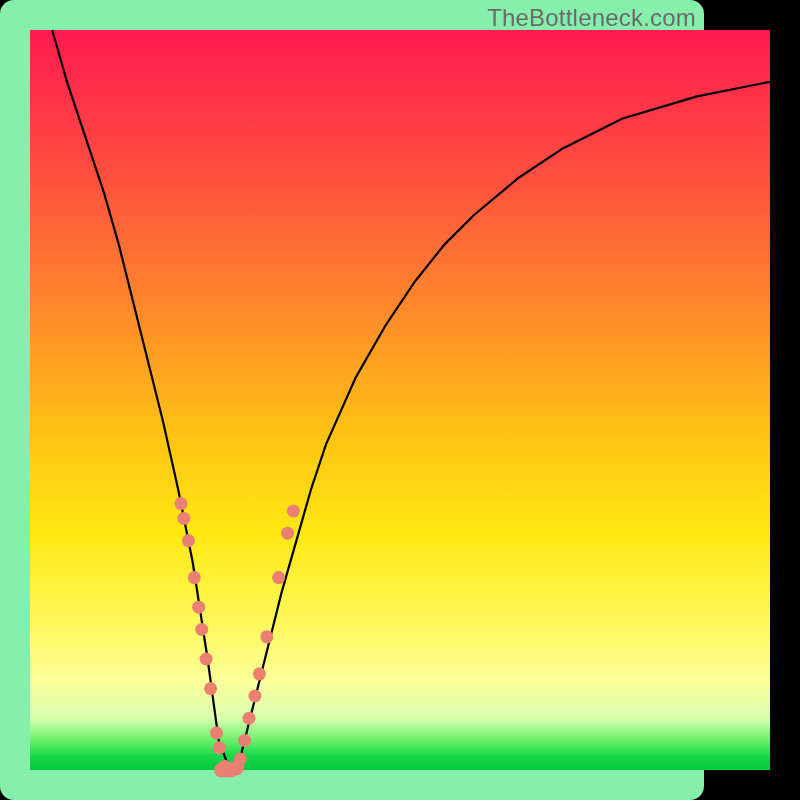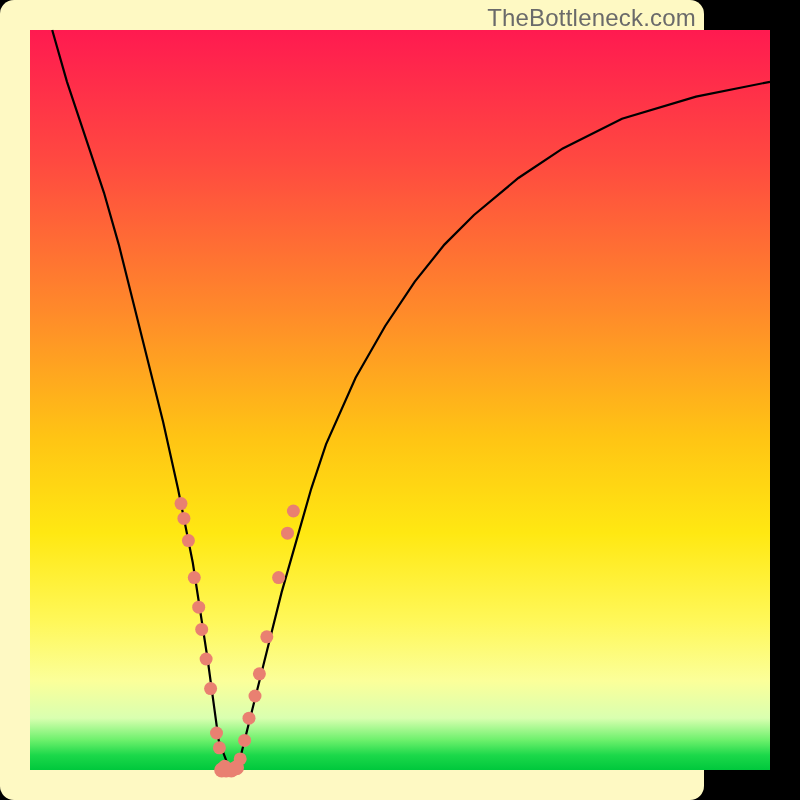--- a/index.html
+++ b/index.html
@@ -10,21 +10,21 @@
     overflow: hidden;
     background: #000;
     font-family: Arial, Helvetica, sans-serif;
   }
   .frame {
     position: absolute;
     left: 0;
     top: 0;
     width: 704px;
     height: 800px;
-    background: #fef9c3;
+    background: #86efac;
     border-radius: 14px;
   }
   .plot {
     position: absolute;
     left: 30px;
     top: 30px;
     width: 740px;
     height: 740px;
     
     background: linear-gradient(

